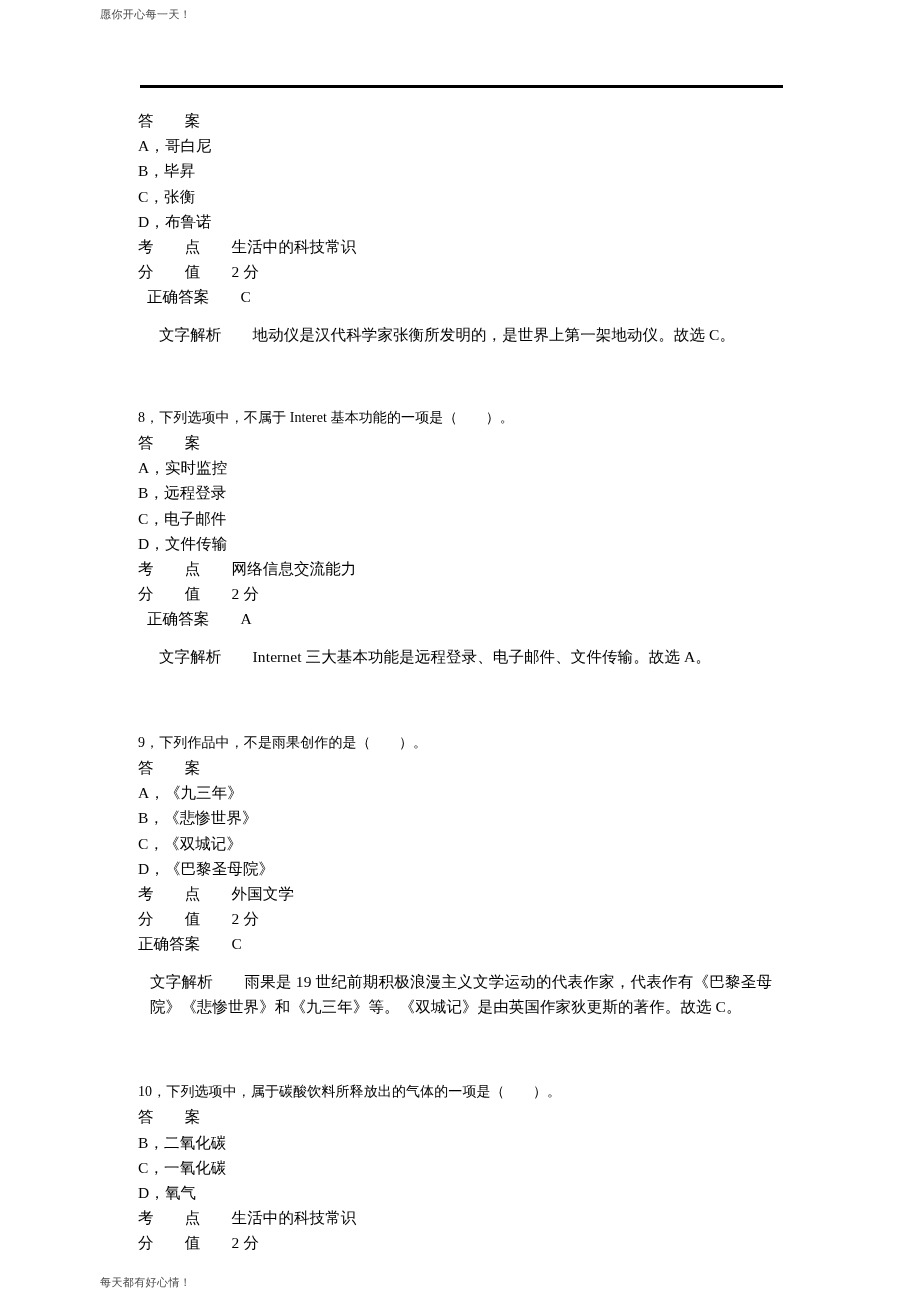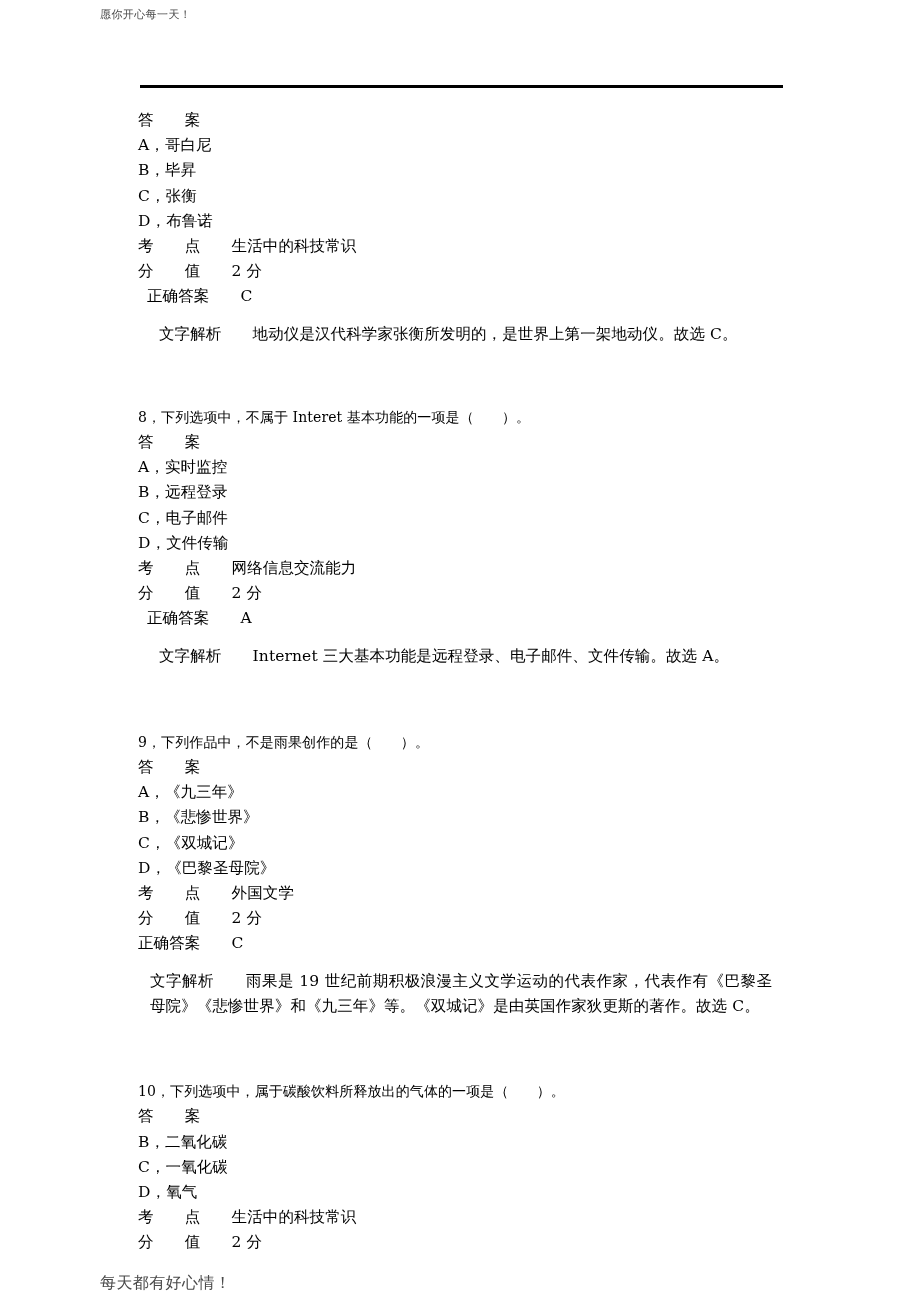--- a/index.html
+++ b/index.html
@@ -33,21 +33,21 @@
     font-size: 11px;
     line-height: 18px;
     color: #4a4a4a;
     letter-spacing: 0.4px;
     white-space: nowrap;
   }
   .running-foot {
     position: absolute;
     left: 100px;
     top: 1274px;
-    font-size: 16px;
+    font-size: 11px;
     line-height: 18px;
     color: #4a4a4a;
     letter-spacing: 0.4px;
     white-space: nowrap;
   }
 
   
   .top-rule {
     position: absolute;
     left: 140px;
@@ -56,20 +56,21 @@
     height: 3px;
     background: #000000;
   }
 
   
   .content {
     position: absolute;
     left: 138px;
     top: 108px;
     width: 646px;
+    font-family: Liberation Serif, serif;
   }
 
   .block {
     margin: 0;
   }
   .spacer-block { height: 46px; }
   .spacer-block-b { height: 49px; }
   .spacer-block-c { height: 48px; }
 
   .line {

